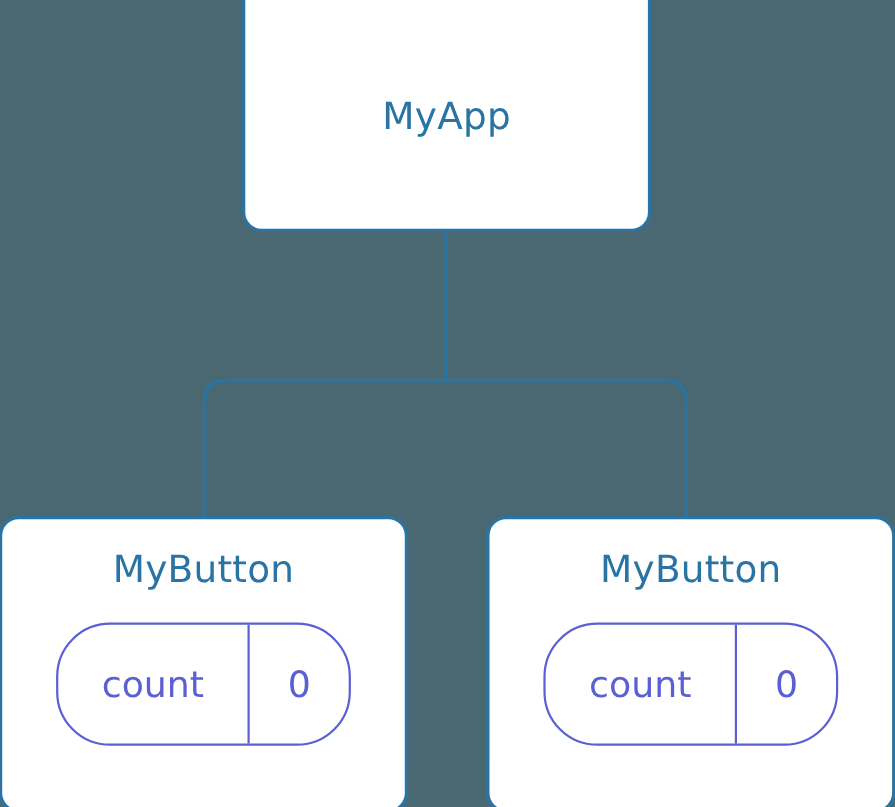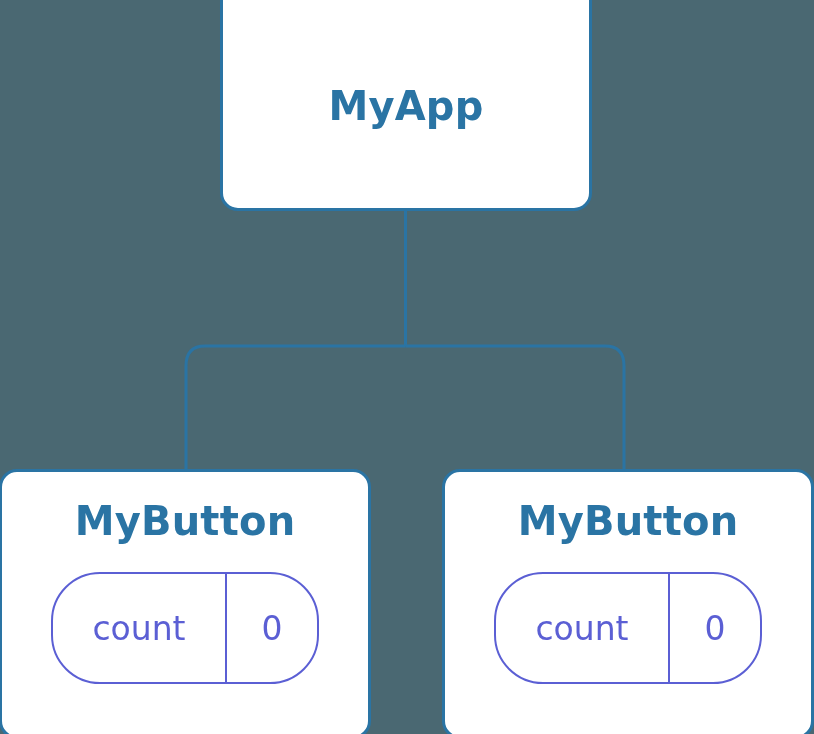--- a/index.html
+++ b/index.html
@@ -33,22 +33,22 @@
     background: #ffffff;
     border: 3px solid #2a74a4;
     border-radius: 18px;
     box-sizing: border-box;
     display: flex;
     flex-direction: column;
     align-items: center;
   }
   .node-title {
     color: #2a74a4;
-    font-size: 40px;
-    font-weight: 700;
+    font-size: 34px;
+    font-weight: 400;
     letter-spacing: 0.2px;
     white-space: nowrap;
     line-height: 1;
   }
   
   #node-root {
     left: 220px;
     top: -18px;
     width: 372px;
     height: 229px;

